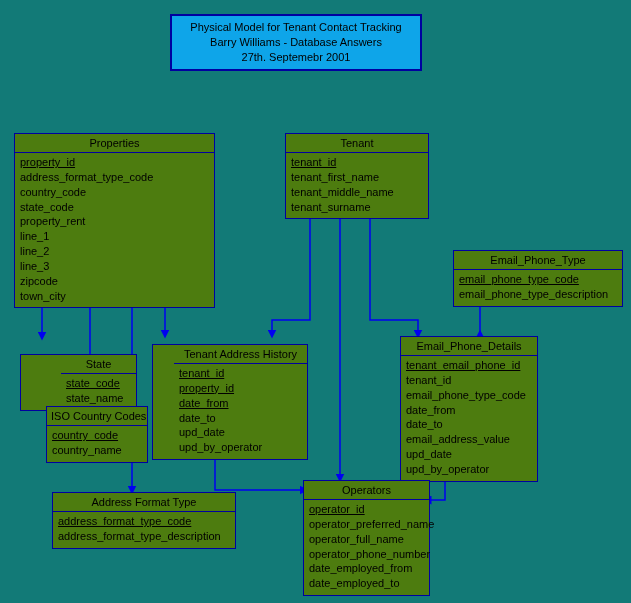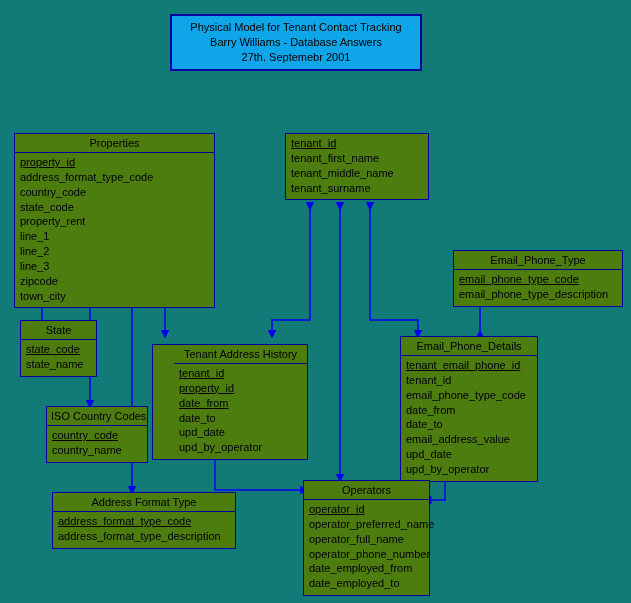--- a/index.html
+++ b/index.html
@@ -106,37 +106,38 @@
         <div class="field">property_rent</div>
         <div class="field">line_1</div>
         <div class="field">line_2</div>
         <div class="field">line_3</div>
         <div class="field">zipcode</div>
         <div class="field">town_city</div>
       </div>
   </div>
 
   <div class="entity" style="left:285px; top:133px; width:142px;">
+    <div class="hdr">Tenant</div>
     <div class="body">
         <div class="field pk">tenant_id</div>
         <div class="field">tenant_first_name</div>
         <div class="field">tenant_middle_name</div>
         <div class="field">tenant_surname</div>
       </div>
   </div>
 
   <div class="entity" style="left:453px; top:250px; width:168px;">
     <div class="hdr">Email_Phone_Type</div>
     <div class="body">
         <div class="field pk">email_phone_type_code</div>
         <div class="field">email_phone_type_description</div>
       </div>
   </div>
 
-  <div class="entity" style="left:20px; top:320px; width:75px;">
+  <div class="entity" style="left:20px; top:354px; width:75px;padding-left:40px;">
     <div class="hdr">State</div>
     <div class="body">
         <div class="field pk">state_code</div>
         <div class="field">state_name</div>
       </div>
   </div>
 
   <div class="entity" style="left:152px; top:344px; width:133px;padding-left:21px;">
     <div class="hdr">Tenant Address History</div>
     <div class="body">

